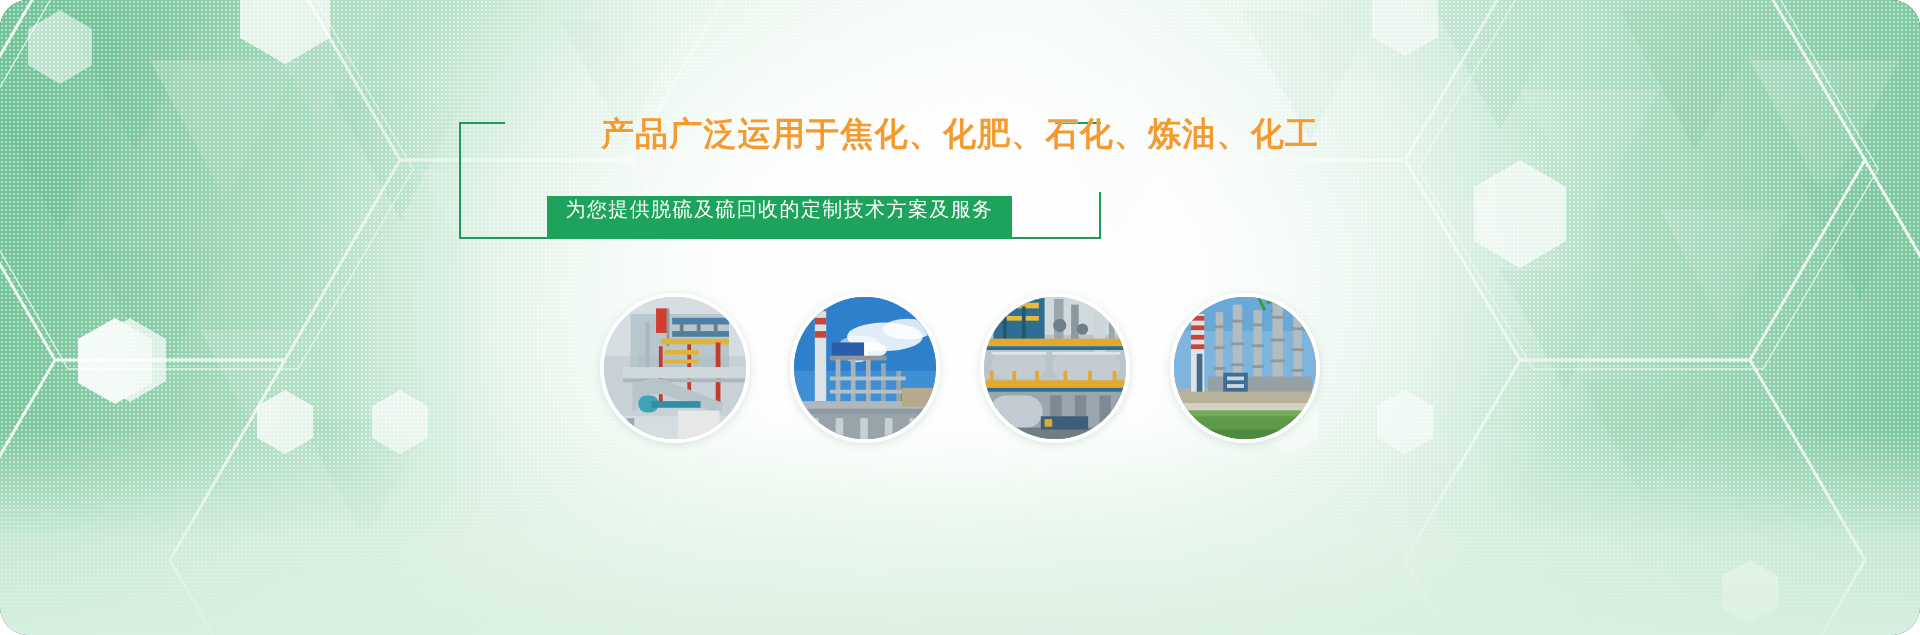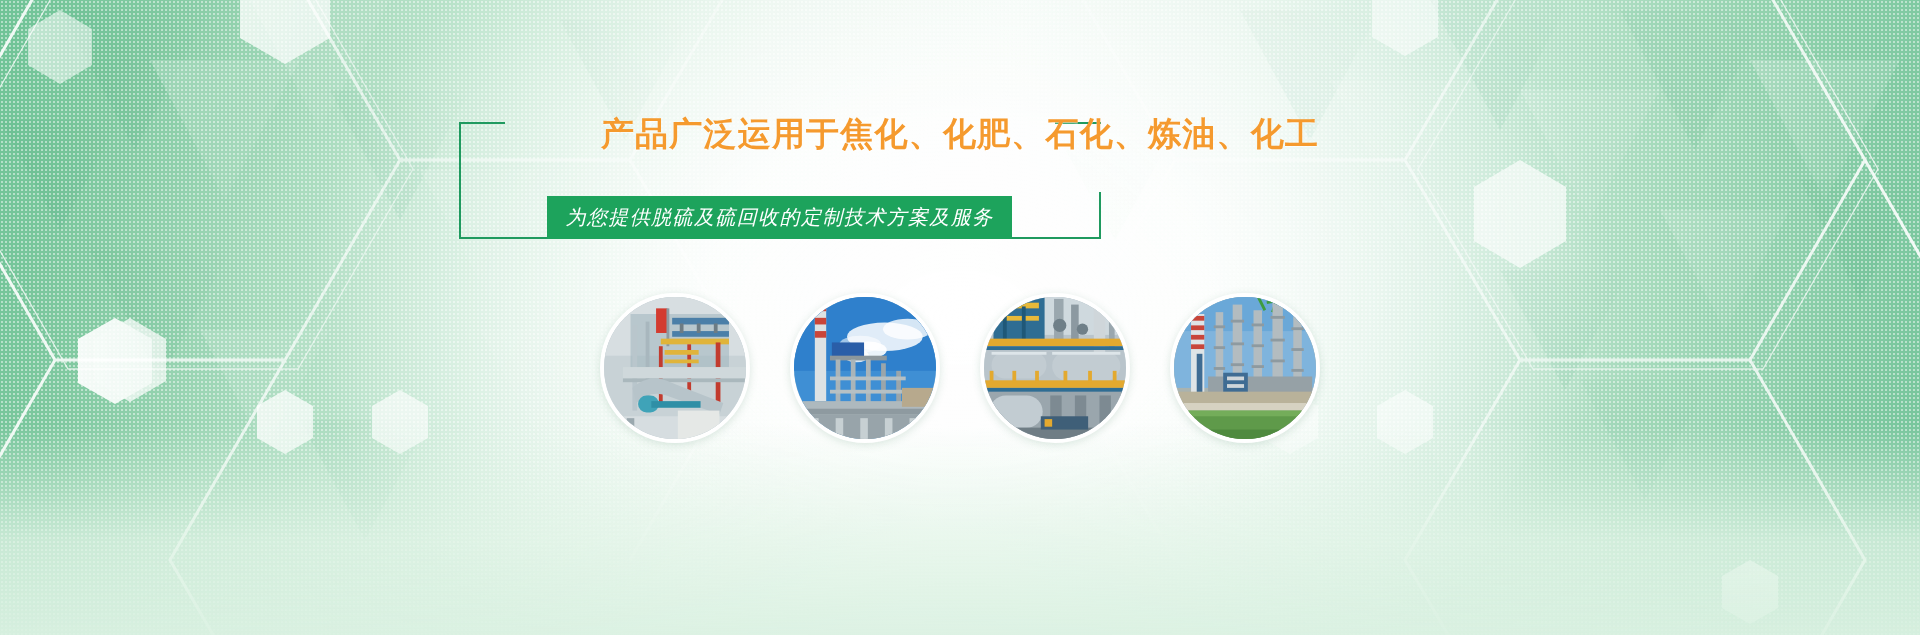--- a/index.html
+++ b/index.html
@@ -4,20 +4,21 @@
 <style>
   * { margin:0; padding:0; box-sizing:border-box; }
   html,body { background:#ffffff; }
   body { font-family:"Liberation Sans","DejaVu Sans",sans-serif; }
 
   .banner{
     position:relative;
     width:1920px; height:635px;
     overflow:hidden;
     background:#0c4a6e;
+    border-radius:28px;
   }
 
   
   .bg-base{
     position:absolute; inset:0;
     background:
       radial-gradient(ellipse 760px 540px at 50% 46%, rgba(255,255,255,.97) 0%, rgba(255,255,255,.88) 32%, rgba(255,255,255,.38) 62%, rgba(255,255,255,0) 86%),
       linear-gradient(100deg,
         #6fc396 0%, #7fc9a0 7%, #9ed7b6 16%, #c0e6cf 27%,
         #dcf0e3 38%, #eaf7ee 50%, #d9efe2 62%,
@@ -76,21 +77,21 @@
     letter-spacing:1.2px;
     text-shadow:0 1px 0 rgba(255,255,255,.6);
   }
   .headline .ln{ display:block; white-space:nowrap; }
 
   .greenbar{
     position:absolute;
     left:547px; top:196px;
     width:465px; height:43px;
     background:#1da35c;
-    display:flex; align-items:center; justify-content:center;font-style:italic;
+    display:flex; justify-content:center;
   }
   .greenbar span{
     color:#ffffff;
     font-size:20px;
     letter-spacing:1.4px;
     white-space:nowrap;
     font-weight:400;
   }
 
   

